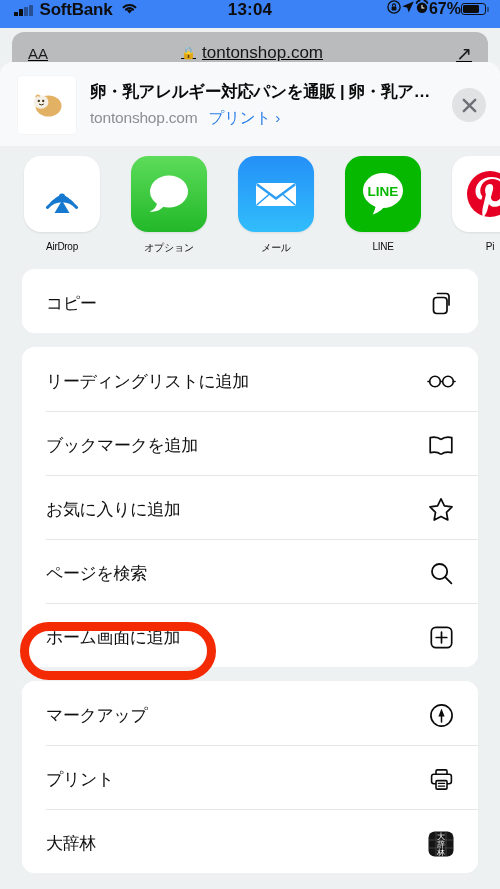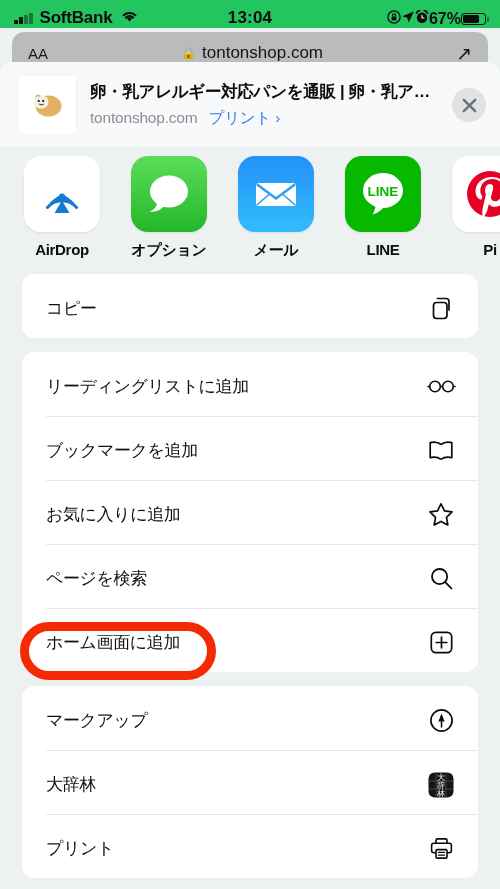--- a/index.html
+++ b/index.html
@@ -18,23 +18,23 @@
     height: 889px;
     background: #eef1f2;
     overflow: hidden;
   }
 
   
   .statusbar {
     position: absolute;
     top: 0; left: 0;
     width: 500px; height: 28px;
-    background: #22c55e;
+    background: #3b82f6;
     display: flex;
-    align-items: flex-end;
+    align-items: flex-start;
     padding: 0 14px;
     z-index: 30;
   }
   .sb-left { display: flex; align-items: center; gap: 7px; flex: 1; }
   .sb-center { position: absolute; left: 0; width: 100%; text-align: center;
     font-size: 17px; font-weight: bold; color: #0d0d0d; letter-spacing: .2px; }
   .sb-right { display: flex; align-items: center; gap: 0; margin-left: auto; z-index: 2; }
   .carrier { font-size: 17px; font-weight: bold; color: #0d0d0d; letter-spacing: -.2px; }
   .batt-pct { font-size: 16px; font-weight: bold; color: #0d0d0d; }
 
@@ -59,20 +59,21 @@
     position: absolute;
     top: 32px; left: 12px; right: 12px;
     height: 42px;
     background: #b9bbbd;
     border-radius: 12px 12px 0 0;
     z-index: 5;
     display: flex;
     align-items: center;
     padding: 0 16px;
     overflow: hidden;
+    text-decoration: underline;
   }
   .sf-aa { font-size: 15px; color: #1b1b1b; font-weight: 500; }
   .sf-url { flex: 1; text-align: center; font-size: 17px; color: #151515;
     display: flex; align-items: center; justify-content: center; gap: 6px; }
   .sf-lock { font-size: 12px; }
   .sf-share { font-size: 19px; color: #1b1b1b; }
 
   
   .sheet {
     position: absolute;
@@ -128,21 +129,21 @@
     width: 80px; flex: 0 0 80px;
     display: flex; flex-direction: column; align-items: center; gap: 9px;
   }
   .app-ic {
     width: 76px; height: 76px;
     border-radius: 17px;
     display: flex; align-items: center; justify-content: center;
     overflow: hidden;
     box-shadow: 0 1px 2px rgba(0,0,0,.09);
   }
-  .app-lbl { font-size: 15px; color: #0c0c0c; white-space: nowrap; letter-spacing: -.3px; font-weight: bold; }
+  .app-lbl { font-size: 10px; color: #0c0c0c; white-space: nowrap; letter-spacing: -.3px; }
 
   
   .card {
     background: #ffffff;
     border-radius: 13px;
     margin: 0 22px 14px 22px;
     overflow: hidden;
   }
   .row {
     position: relative;
@@ -394,45 +395,45 @@
         <span class="row-ic">
           <svg width="25" height="25" viewBox="0 0 25 25">
             <circle cx="12.5" cy="12.5" r="10.6" fill="none" stroke="#0b0b0b" stroke-width="1.7"></circle>
             <path d="M12.5 5.6 L15.6 13.4 h-6.2 Z" fill="#0b0b0b"></path>
             <path d="M12.5 13.4 v5.6" stroke="#0b0b0b" stroke-width="1.5" stroke-linecap="round"></path>
           </svg>
         </span>
       </div>
 
       <div class="row">
+        <span class="row-lbl">プリント</span>
+        <span class="row-ic">
+          <svg width="25" height="25" viewBox="0 0 25 25">
+            <path d="M7 7.3 V4.3 a1.4 1.4 0 0 1 1.4-1.4 h8.2 a1.4 1.4 0 0 1 1.4 1.4 v3" fill="none" stroke="#0b0b0b" stroke-width="1.6"></path>
+            <rect x="2.6" y="7.3" width="19.8" height="9.4" rx="2.2" fill="none" stroke="#0b0b0b" stroke-width="1.6"></rect>
+            <rect x="7" y="13.6" width="11" height="8.5" rx="1.2" fill="#ffffff" stroke="#0b0b0b" stroke-width="1.6"></rect>
+            <path d="M9.4 16.4 h6.2 M9.4 19.2 h6.2" stroke="#0b0b0b" stroke-width="1.3" stroke-linecap="round"></path>
+          </svg>
+        </span>
+      </div>
+
+      <div class="row">
         <span class="row-lbl">大辞林</span>
         <span class="row-ic">
           <svg width="28" height="28" viewBox="0 0 28 28">
             <rect x="1.5" y="1.5" width="25" height="25" rx="6.2" fill="#151515"></rect>
             <g stroke="#6b6b6b" stroke-width=".7" opacity=".75">
               <path d="M1.5 10 h25 M1.5 18 h25 M9 1.5 v25 M19 1.5 v25"></path>
             </g>
             <text x="14" y="9.3" font-family="DejaVu Sans, sans-serif" font-size="8" fill="#ffffff" text-anchor="middle">大</text>
             <text x="14" y="17.3" font-family="DejaVu Sans, sans-serif" font-size="8" fill="#ffffff" text-anchor="middle">辞</text>
             <text x="14" y="25.3" font-family="DejaVu Sans, sans-serif" font-size="8" fill="#ffffff" text-anchor="middle">林</text>
           </svg>
         </span>
       </div>
 
-      <div class="row">
-        <span class="row-lbl">プリント</span>
-        <span class="row-ic">
-          <svg width="25" height="25" viewBox="0 0 25 25">
-            <path d="M7 7.3 V4.3 a1.4 1.4 0 0 1 1.4-1.4 h8.2 a1.4 1.4 0 0 1 1.4 1.4 v3" fill="none" stroke="#0b0b0b" stroke-width="1.6"></path>
-            <rect x="2.6" y="7.3" width="19.8" height="9.4" rx="2.2" fill="none" stroke="#0b0b0b" stroke-width="1.6"></rect>
-            <rect x="7" y="13.6" width="11" height="8.5" rx="1.2" fill="#ffffff" stroke="#0b0b0b" stroke-width="1.6"></rect>
-            <path d="M9.4 16.4 h6.2 M9.4 19.2 h6.2" stroke="#0b0b0b" stroke-width="1.3" stroke-linecap="round"></path>
-          </svg>
-        </span>
-      </div>
-
     </div>
 
   </div>
 
   <div class="annot"></div>
 
 </div>
 
 </body></html>

